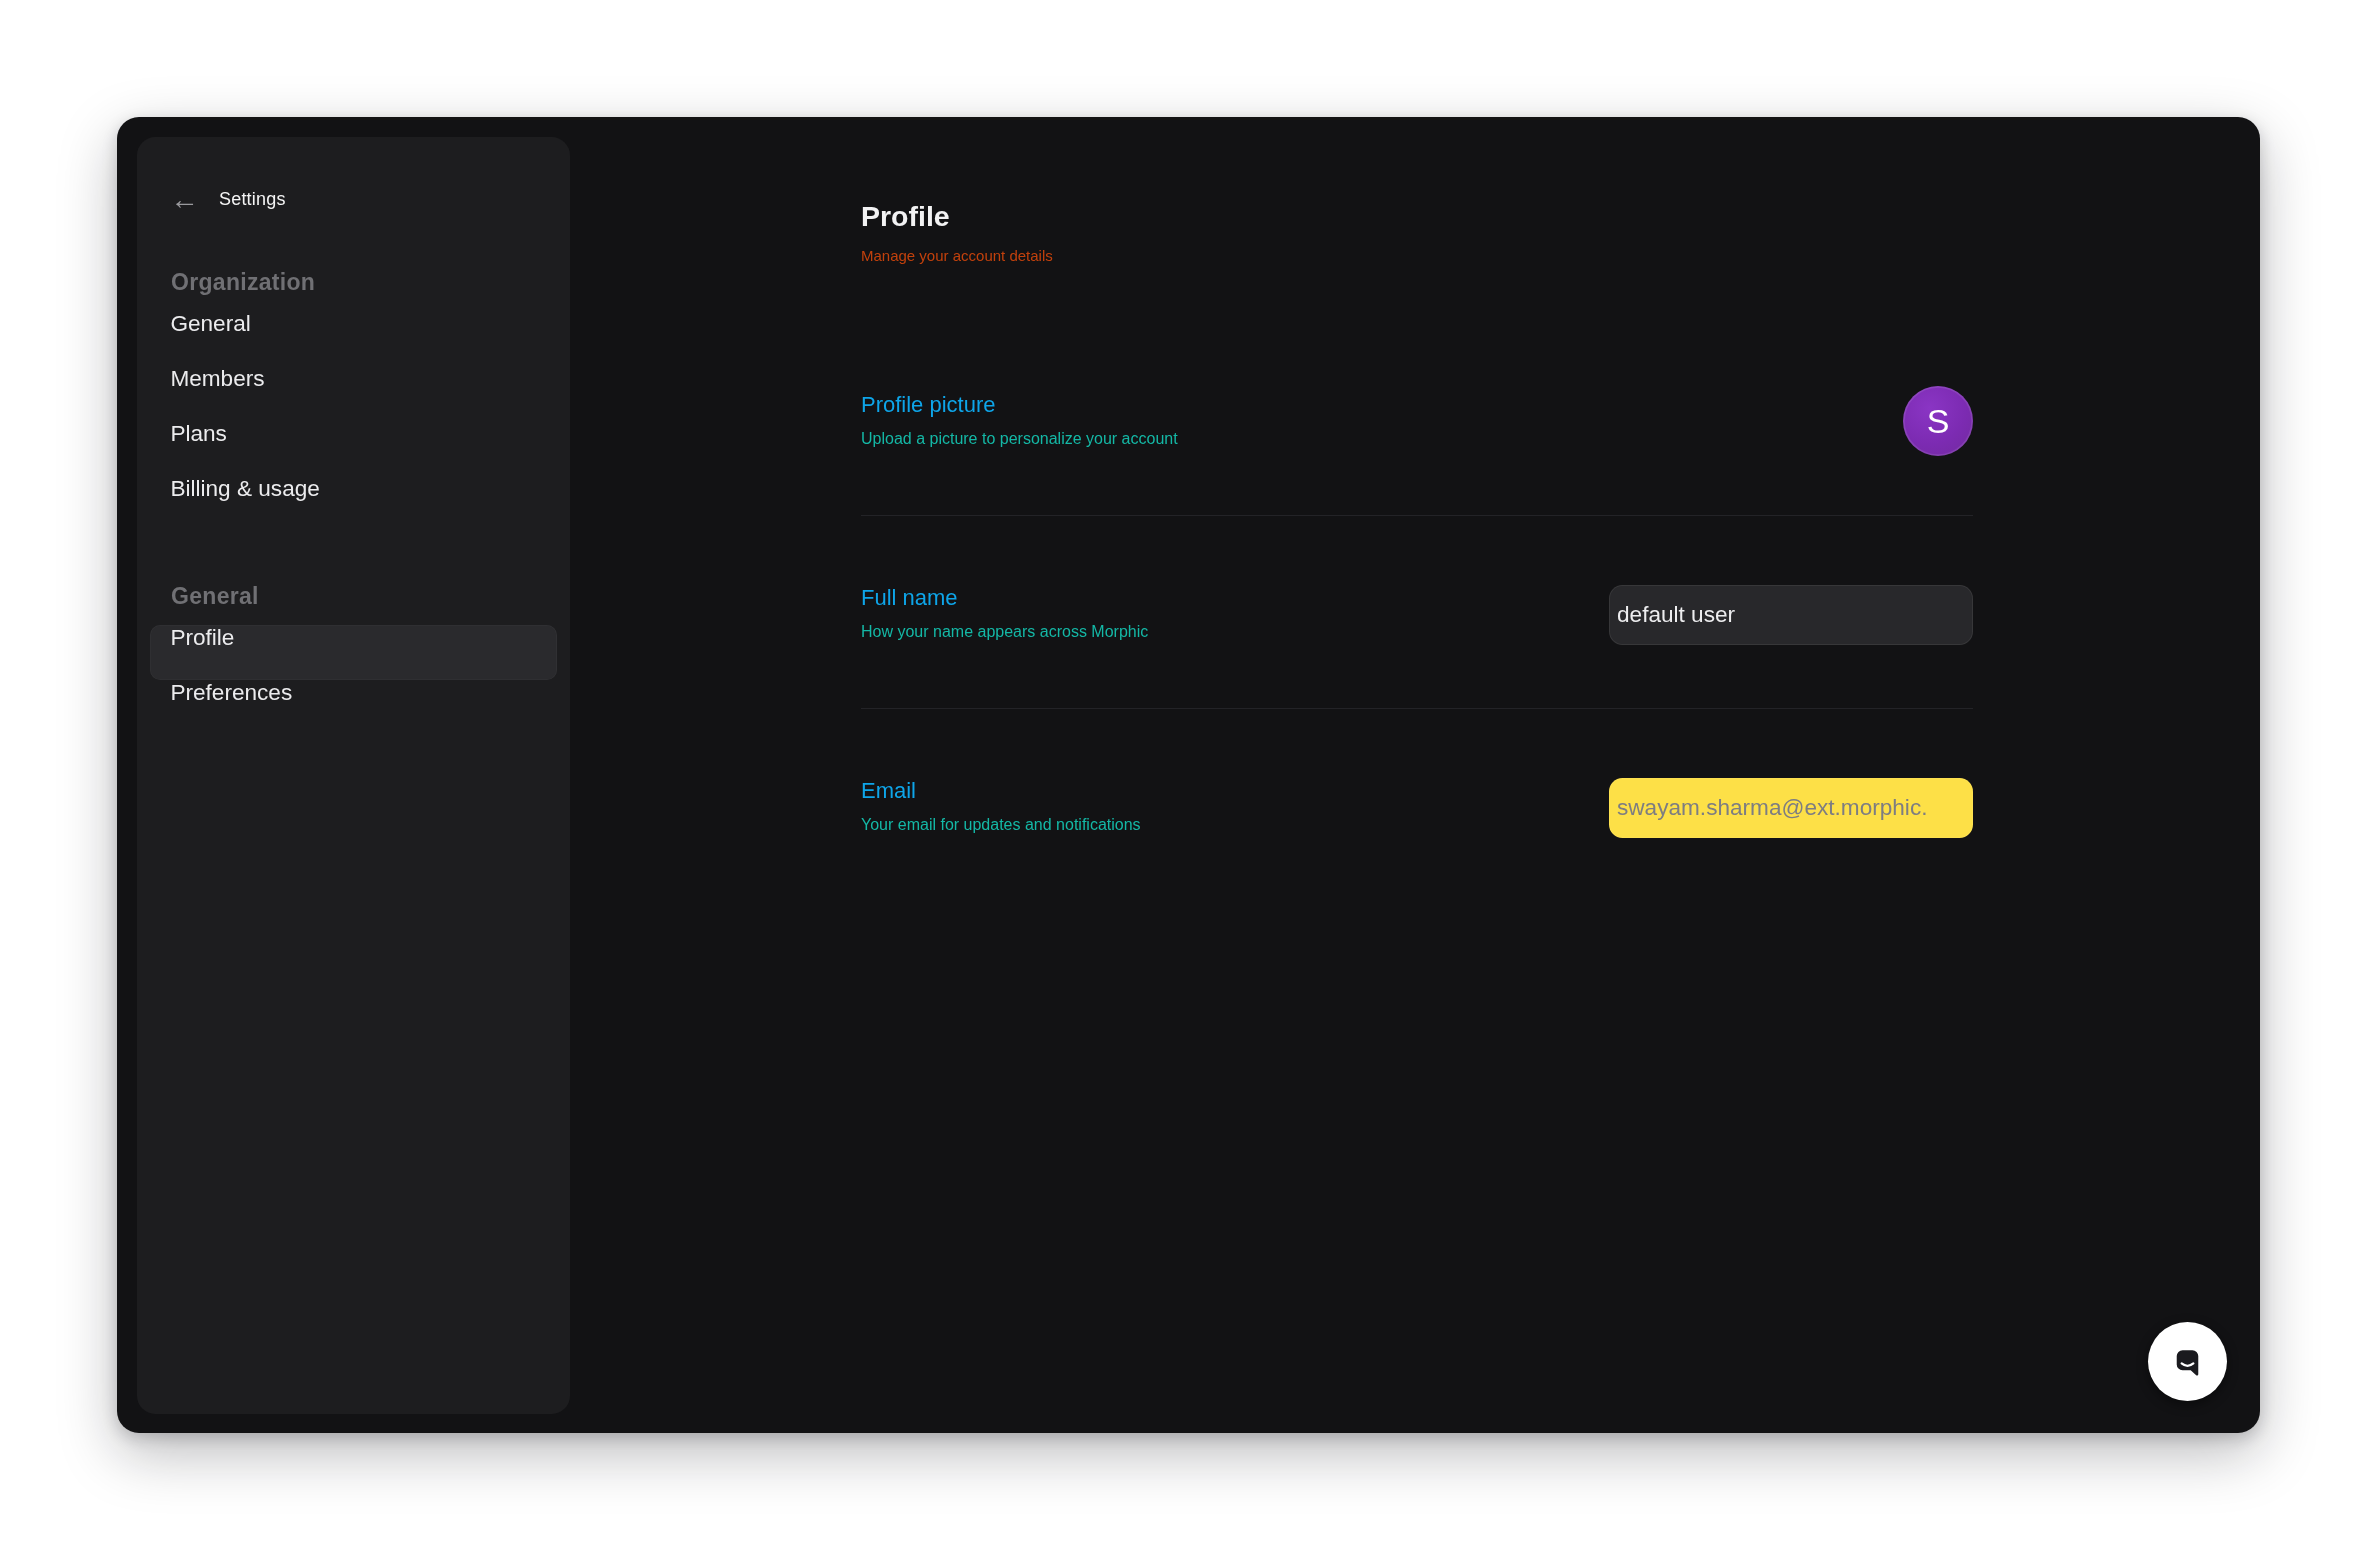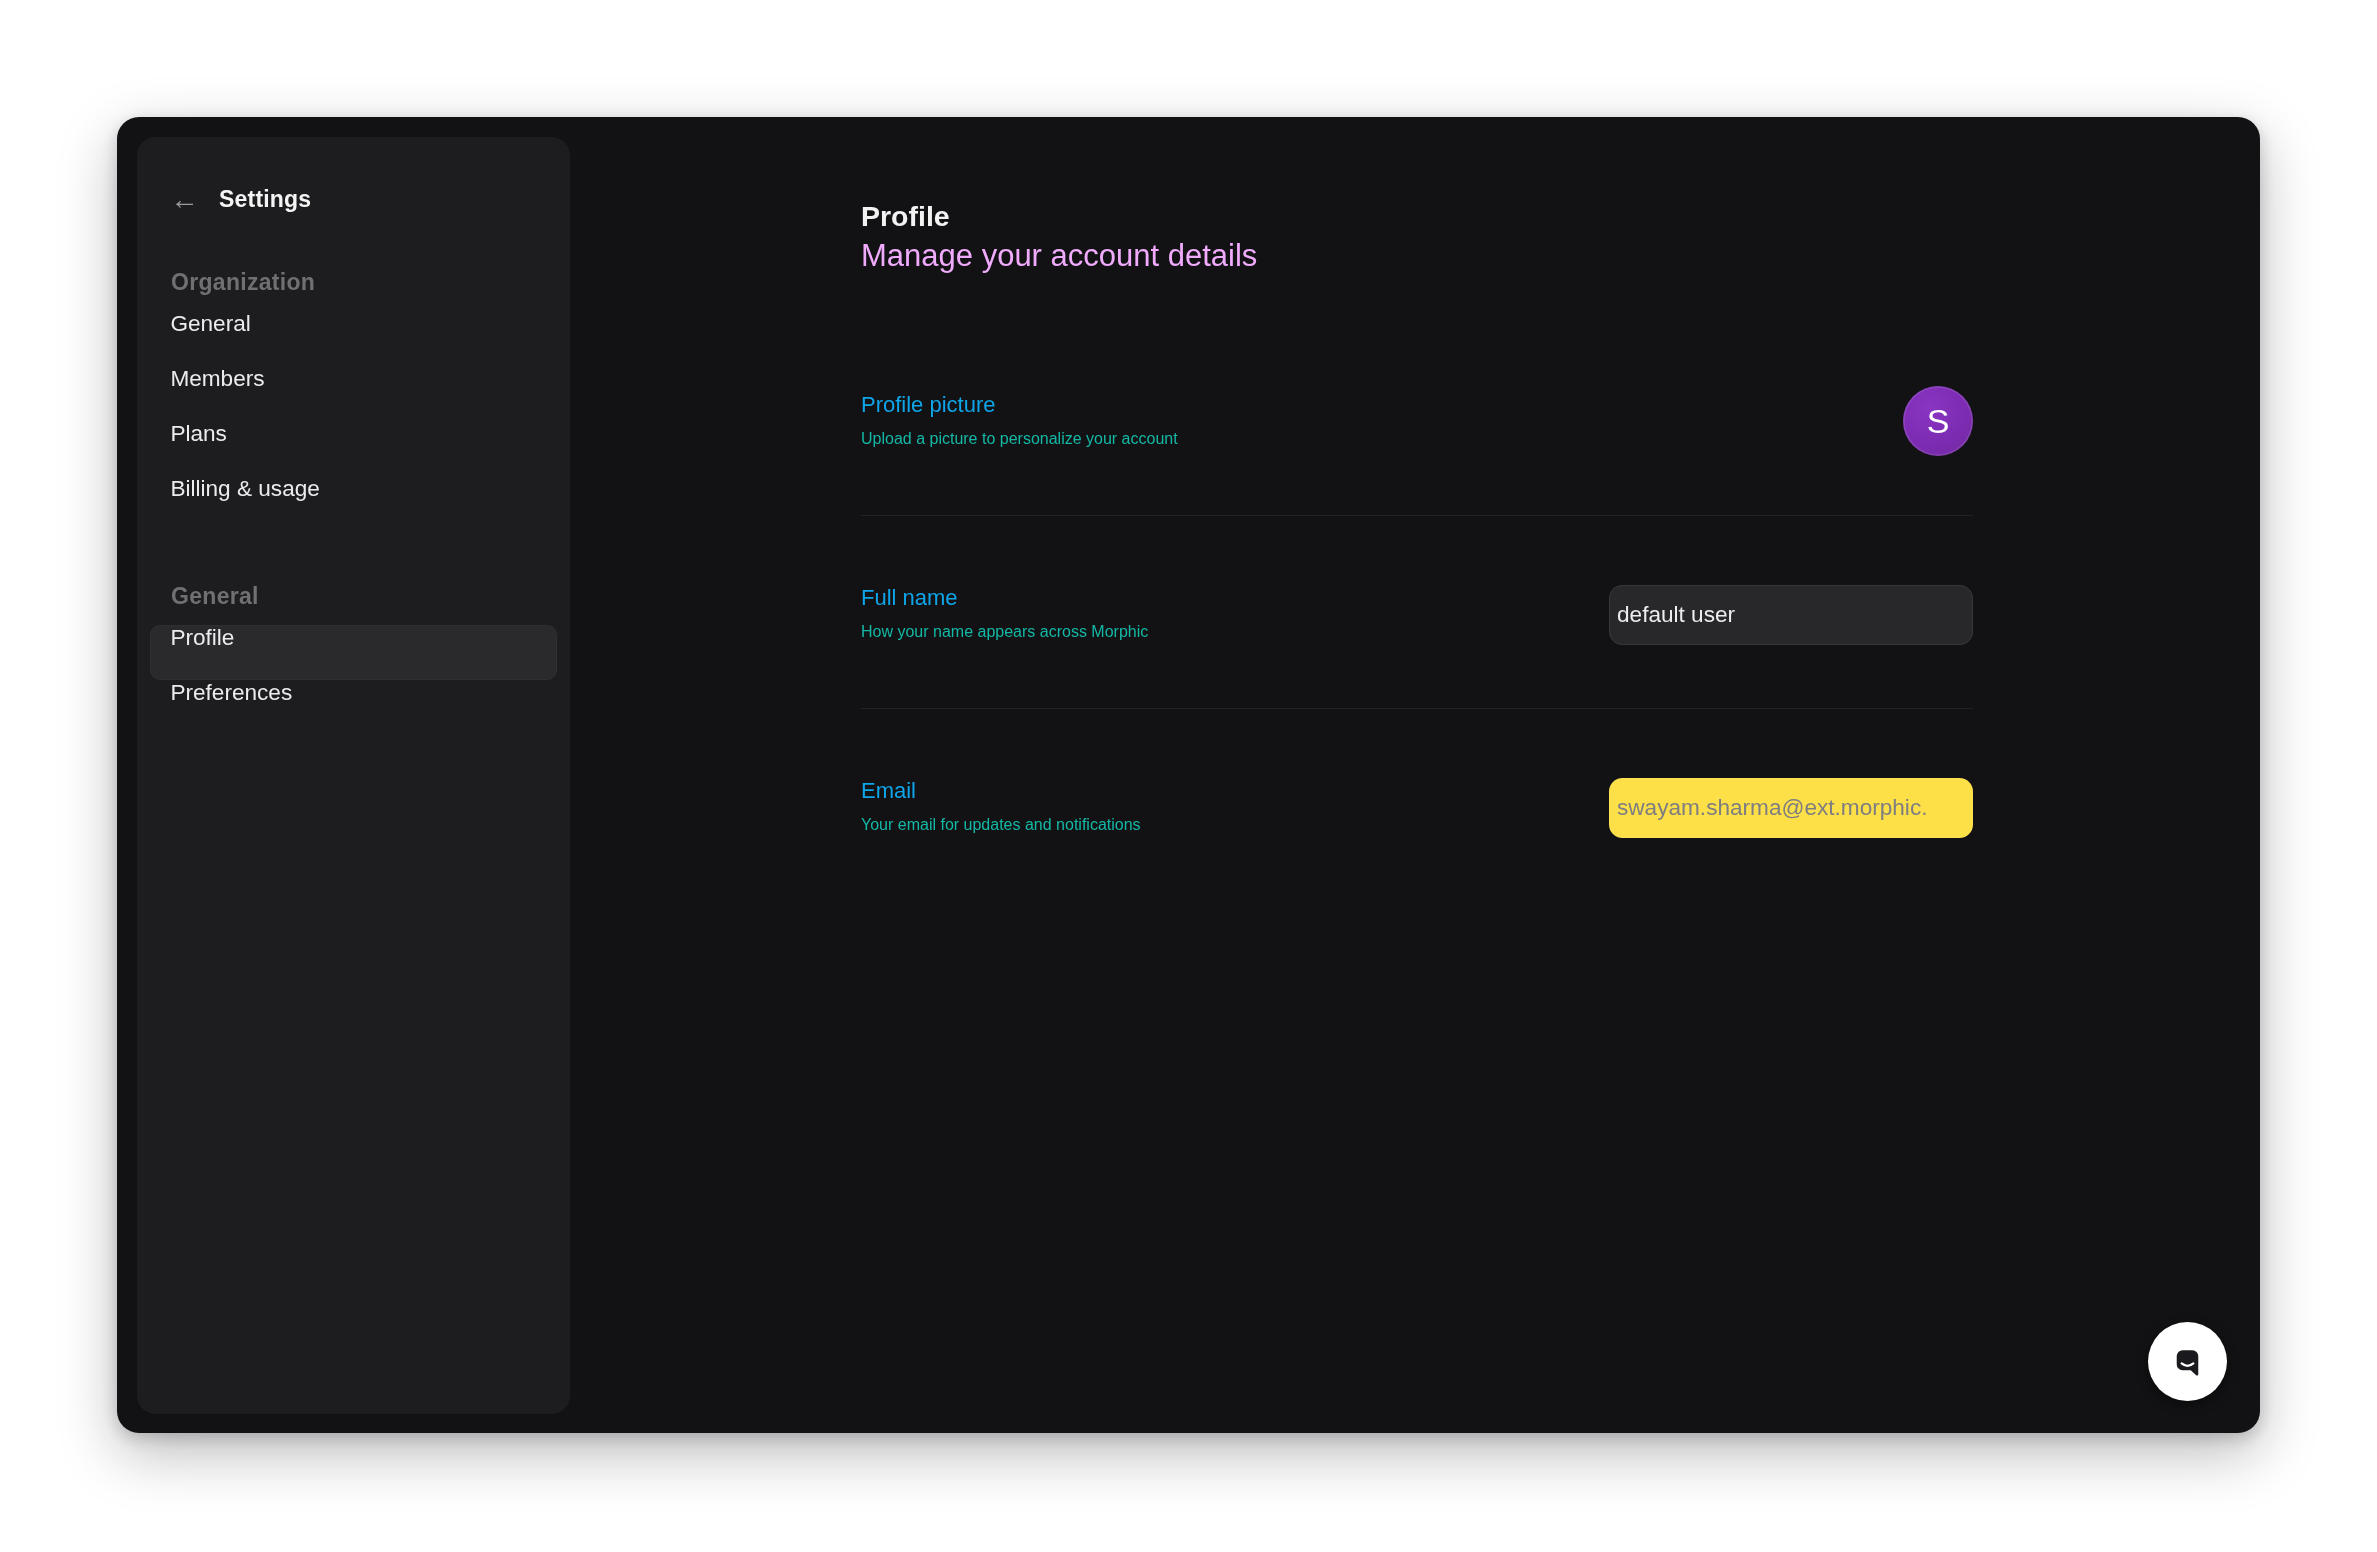--- a/index.html
+++ b/index.html
@@ -15,36 +15,36 @@
   }
 
   
   .sidebar {
     position: absolute; left: 20px; top: 20px; width: 433px; height: 1277px;
     background: #1d1d1f; border-radius: 18.4px;
   }
   .side-header { display: flex; align-items: center; gap: 17px; padding: 0 30px; margin-top: 37px; height: 50px; }
   .back-btn { width: 35px; height: 35px; display: flex; align-items: center; justify-content: center;
     color: #9a9a9e; font-size: 28.5px; cursor: pointer; border-radius: 6.7px; }
-  .side-title { color: #f5f5f5; font-size: 23px; font-weight: 700; letter-spacing: 0.2px; }
+  .side-title { color: #f5f5f5; font-size: 18px; font-weight: 400; letter-spacing: 0.2px; }
 
   .section-label { color: #707074; font-size: 23px; font-weight: 600; letter-spacing: 0.3px;
     margin: 0 34px; }
   .section-label.org { margin-top: 45px; }
   .section-label.acct { margin-top: 52px; }
 
   .nav { margin-top: 15px; }
   .nav-item { height: 55px; margin: 0 13.4px; padding: 0 20px; display: flex; align-items: flex-start;
     color: #ececee; font-size: 22.6px; border-radius: 10px; cursor: pointer; }
   .nav-item.active { background: #2a2a2d; box-shadow: inset 0 0 0 0.8px rgba(255,255,255,0.04); }
 
   
   .main { position: absolute; left: 744px; top: 80px; width: 1112px; }
   .page-title { color: #f2f2f3; font-size: 28.5px; font-weight: 550; line-height: 39px; }
-  .page-subtitle { color: #f0abfc; font-size: 31px; line-height: 34px; margin-top: 3.4px; }
+  .page-subtitle { color: #c2410c; font-size: 15px; line-height: 34px; margin-top: 3.4px; }
 
   .rows { margin-top: 49px; }
   .row { display: flex; align-items: center; justify-content: space-between;
     padding: 64px 0 59px; }
   .row + .row { border-top: 0; }
   .row.bordered { border-bottom: 0.8px solid #232327; }
   .row-label { color: #0ea5e9; font-size: 22px; font-weight: 400; line-height: 35px; }
   .row-desc { color: #14b8a6; font-size: 16px; line-height: 34px; }
 
   .avatar { width: 70px; height: 70px; border-radius: 50%;

